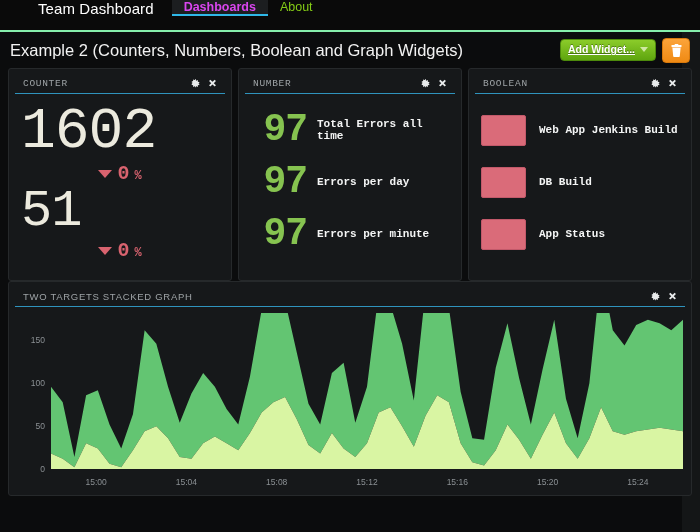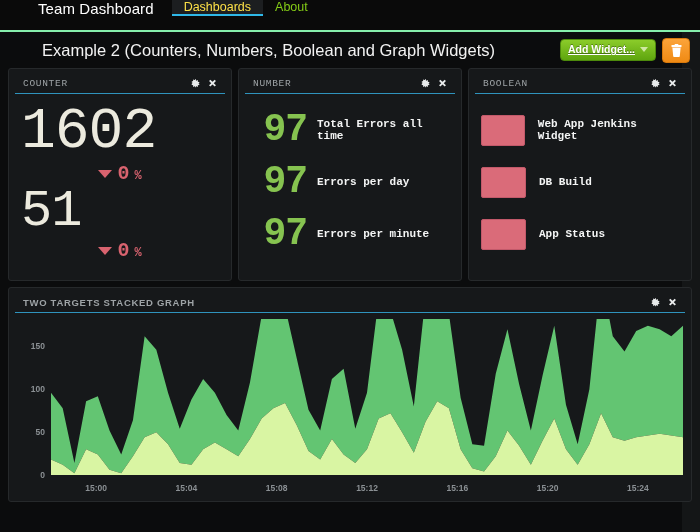--- a/index.html
+++ b/index.html
@@ -41,22 +41,22 @@
     display: flex;
     align-items: center;
     padding: 0 12px;
     font-size: 12.5px;
     color: #84cc16;
     position: relative;
     cursor: pointer;
   }
   .nav-tab.active {
     background: #1c1e20;
-    color: #fde047;
-    font-weight: normal;
+    color: #d946ef;
+    font-weight: bold;
   }
   .nav-tab.active:after {
     content: "";
     position: absolute;
     left: 0; right: 0; bottom: -2px;
     height: 2px;
     background: #2fb8e8;
   }
 
   
@@ -82,21 +82,20 @@
     display: flex;
     align-items: center;
     height: 36px;
     padding: 0 2px;
   }
   .page-title {
     font-size: 16.5px;
     color: #f2f2f2;
     flex: 1;
     white-space: nowrap;
-    margin-left: 32px;
   }
   .title-actions {
     display: flex;
     align-items: center;
     gap: 6px;
     text-decoration: underline;
   }
   .btn-add {
     background: linear-gradient(#8bcc2a, #5fa50f);
     border: 1px solid #4d8a0c;
@@ -383,35 +382,35 @@
             <span class="icon-btn">
               <svg width="9" height="9" viewBox="0 0 12 12">
                   <path fill="#e8eaeb" d="M10.6 2.6 8.9 0.9 6 3.8 3.1 0.9 1.4 2.6 4.3 5.5 1.4 8.4l1.7 1.7L6 7.2l2.9 2.9 1.7-1.7L7.7 5.5z"></path>
                 </svg>
             </span>
           </div>
         </div>
         <div class="widget-body h-200">
           <div class="bool-row">
             <div class="bool-box"></div>
-            <div class="bool-label">Web App Jenkins Widget</div>
+            <div class="bool-label">Web App Jenkins Build</div>
           </div>
           <div class="bool-row">
             <div class="bool-box"></div>
             <div class="bool-label">DB Build</div>
           </div>
           <div class="bool-row">
             <div class="bool-box"></div>
             <div class="bool-label">App Status</div>
           </div>
         </div>
       </div>
     </div>
 
-    <div class="widget-row" style="margin-top:6px;font-weight:bold;">
+    <div class="widget-row" style="">
       <div class="widget w-full">
         <div class="widget-head">
           <div class="widget-title">TWO TARGETS STACKED GRAPH</div>
           <div class="widget-icons">
             <span class="icon-btn">
               <svg width="9" height="9" viewBox="0 0 16 16">
                   <path fill="#e8eaeb" d="M8 5.2a2.8 2.8 0 1 0 0 5.6 2.8 2.8 0 0 0 0-5.6zm0 4.2a1.4 1.4 0 1 1 0-2.8 1.4 1.4 0 0 1 0 2.8z"></path>
                   <path fill="#e8eaeb" d="M15 9.1l-1.4-.5a5.7 5.7 0 0 0 0-1.2l1.4-.5-.7-2-1.5.3a5.7 5.7 0 0 0-.8-.9l.6-1.4L11 1.8l-1 1.1a5.7 5.7 0 0 0-1.2-.3L8.5.2h-1l-.3 1.4a5.7 5.7 0 0 0-1.2.3l-1-1.1-1.6 1.1.6 1.4a5.7 5.7 0 0 0-.8.9l-1.5-.3-.7 2 1.4.5a5.7 5.7 0 0 0 0 1.2L1 9.1l.7 2 1.5-.3c.24.33.51.63.8.9l-.6 1.4 1.6 1.1 1-1.1c.39.14.79.24 1.2.3l.3 1.4h1l.3-1.4c.41-.06.81-.16 1.2-.3l1 1.1 1.6-1.1-.6-1.4c.29-.27.56-.57.8-.9l1.5.3z"></path>
                 </svg>
             </span>

